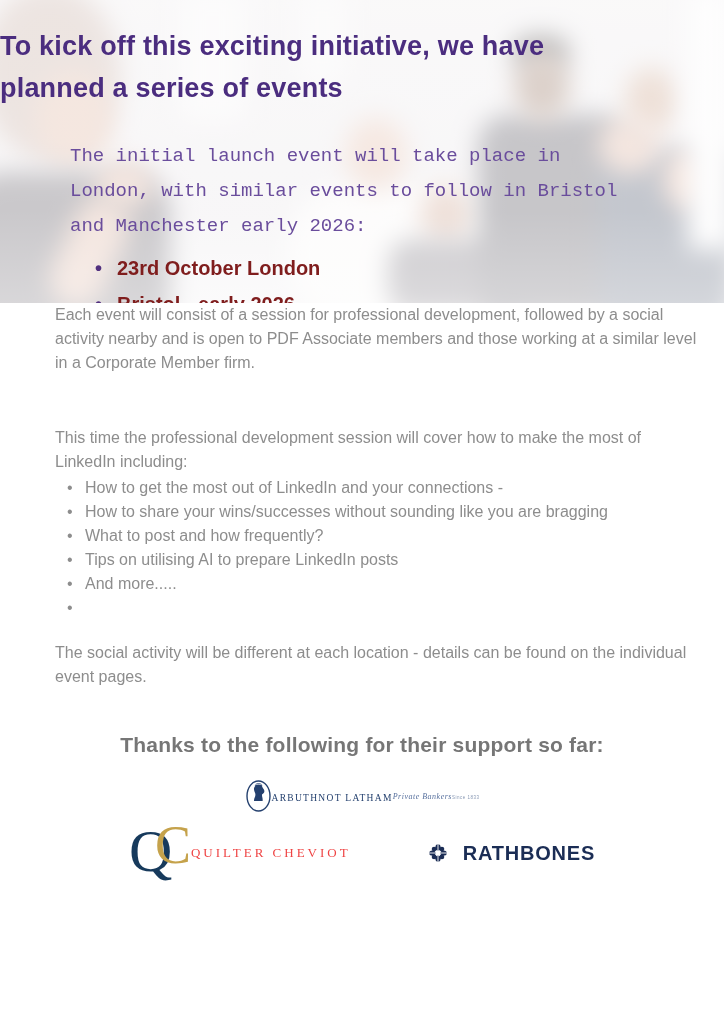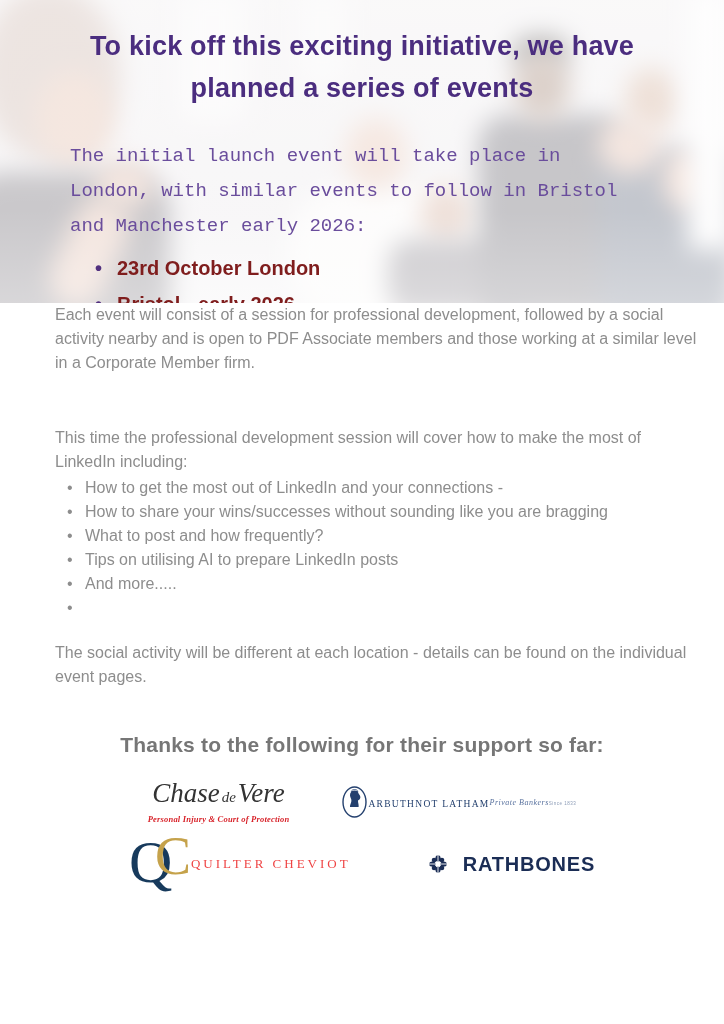--- a/index.html
+++ b/index.html
@@ -32,21 +32,21 @@
   .f-face-right  { left:625px; top:68px;  width:52px;  height:64px;  background:#c79a7e; border-radius:50%; }
   .f-suit-right  { left:598px; top:150px; width:135px; height:175px; background:#39445c; border-radius:24px; }
   .f-hand-r1     { left:598px; top:118px; width:62px;  height:56px;  background:#d9ab96; border-radius:50%; }
   .f-hand-r2     { left:662px; top:148px; width:52px;  height:62px;  background:#d9ab96; border-radius:50%; }
   .f-light-right { left:688px; top:-10px; width:46px;  height:260px; background:#faf9fa; }
   .hero-overlay { position:absolute; inset:0;
     background:linear-gradient(180deg, rgba(255,255,255,0.70) 0%, rgba(255,255,255,0.70) 70%, rgba(255,255,255,0.78) 100%); }
 
   .hero-content { position:absolute; inset:0; padding-top:25px; }
   .hero-title {
-    text-align:center; font-weight:bold; color:#4b2d7f;
+    font-weight:bold; color:#4b2d7f;
     font-size:27px; line-height:42px; letter-spacing:0.2px;
   }
   .hero-title span { display:block; }
   .hero-intro {
     margin:30px 0 0 70px; width:565px;
     color:#6a4d9c; font-size:19px; line-height:35px;font-family:Liberation Mono, monospace;
   }
   .hero-events { margin:6px 0 0 95px; list-style:none; }
   .hero-events li {
     position:relative; padding-left:22px;
@@ -191,26 +191,20 @@
     <li>And more.....</li>
     <li></li>
   </ul>
   <p class="body-par par-3">The social activity will be different at each location - details can be found on the individual event pages.</p>
 
   <h2 class="sponsors-heading">Thanks to the following for their support so far:</h2>
 
   <div class="logo-row logo-row-1">
 
 
-    <div class="chase">
-      <div class="chase-title">
-        <span>Chase</span><span class="de">de</span><span>Vere</span>
-      </div>
-      <div class="chase-sub">Personal Injury &amp; Court of Protection</div>
-    </div>
 
     <div class="arbuthnot">
       <svg width="27" height="34" viewBox="0 0 27 34">
         <ellipse cx="13.5" cy="17" rx="11.5" ry="15" fill="none" stroke="#24406e" stroke-width="1.4"></ellipse>
         <path d="M13,5.5 c-2.6,0.4 -4.2,2.6 -4,5 c0.2,2.2 1.6,3.4 1.4,5.6 c-0.2,2.4 -1.6,3.6 -1.4,6
                  l8.6,0 c0.4,-2.8 -0.8,-4.4 -0.6,-6.6 c1.8,-0.8 2.8,-2.4 2.2,-4.2
                  c-0.4,-1.4 -1.6,-2 -1.8,-3.2 c-0.2,-1.2 -1.4,-2.8 -4.4,-2.6 z" fill="#24406e"></path>
         <path d="M13.5,4.5 c1.8,0 3,0.8 3.4,2 l-6.6,0 c0.4,-1.2 1.4,-2 3.2,-2 z" fill="none" stroke="#24406e" stroke-width="0.8"></path>
       </svg>
       <div class="arb-title">ARBUTHNOT LATHAM</div>

